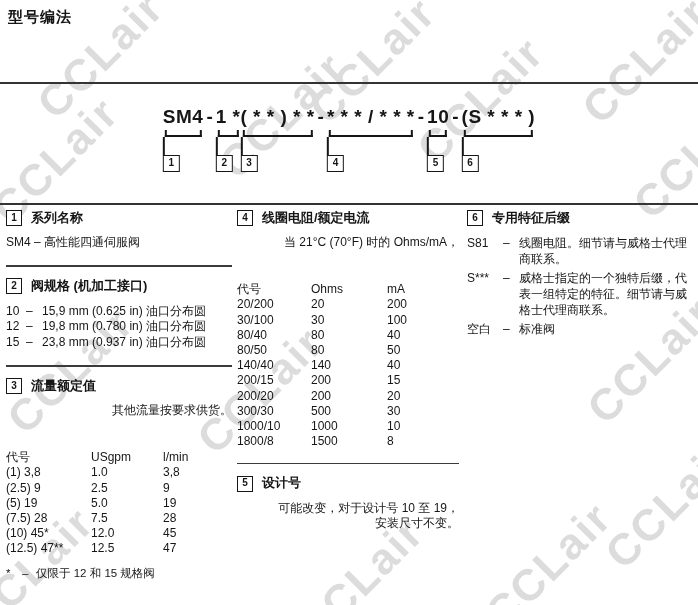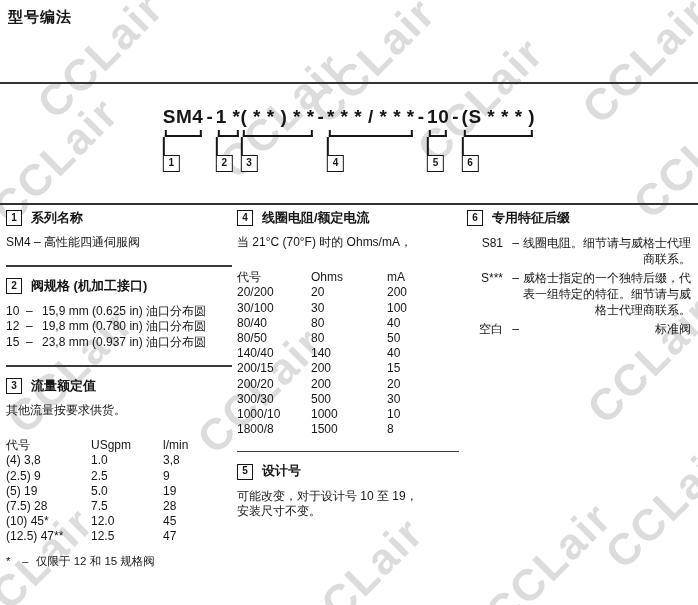--- a/index.html
+++ b/index.html
@@ -38,34 +38,34 @@
   .col3{left:467px;width:228px;}
   .sec-header{display:flex;align-items:center;gap:9px;font-size:13px;font-weight:bold;margin-bottom:9px;}
   .secbox{width:14px;height:14px;border:1.2px solid #161616;display:flex;align-items:center;
           justify-content:center;font-size:10px;font-weight:600;flex:0 0 auto;background:#fff;}
   .divider{border-top:2px solid #3a3a3a;margin-top:15px;padding-top:11px;}
   .divider-thin{border-top:1.5px solid #3a3a3a;margin-top:14px;padding-top:11px;}
   .body-line{line-height:15px;}
   .spec-row{display:flex;line-height:15.5px;}
   .spec-code{width:20px;flex:0 0 auto;}
   .spec-dash{width:16px;flex:0 0 auto;}
-  .intro{line-height:15px;}
-  
-  .tbl{margin-top:20px;}
+  .intro{line-height:15px;text-align:right;}
+  
+  .tbl{margin-top:32px;}
   .trow{display:grid;line-height:15.2px;}
   .flow .trow{grid-template-columns:85px 72px 1fr;}
   .coil .trow{grid-template-columns:74px 76px 1fr;}
   .trow.bold{font-weight:normal;}
   .thead{line-height:15.2px;}
   .footnotes{margin-top:9px;}
   .fn-row{display:flex;line-height:14.5px;font-size:11.5px;}
   .fn-mark{width:16px;flex:0 0 auto;}
   .fn-dash{width:14px;flex:0 0 auto;}
   
-  .sfx-item{display:flex;line-height:16px;margin-bottom:3px;text-align:right;}
+  .sfx-item{display:flex;line-height:16px;margin-bottom:3px;}
   .sfx-term{width:36px;flex:0 0 auto;}
   .sfx-dash{width:16px;flex:0 0 auto;}
   .sfx-desc{width:172px;}
 </style>
 </head>
 <body>
 
 <div class="page">
 
   <div class="wm-layer">
@@ -177,21 +177,21 @@
         <div class="intro">其他流量按要求供货。</div>
         <div class="tbl flow">
           <div class="trow thead">
             <span>代号</span>
             <span>USgpm</span>
             <span>l/min</span>
           </div>
           <div>
 
               <div class="trow">
-                <span>(4) 3,8</span>
+                <span>(1) 3,8</span>
                 <span>1.0</span>
                 <span>3,8</span>
               </div>
 
               <div class="trow">
                 <span>(2.5) 9</span>
                 <span>2.5</span>
                 <span>9</span>
               </div>
 

